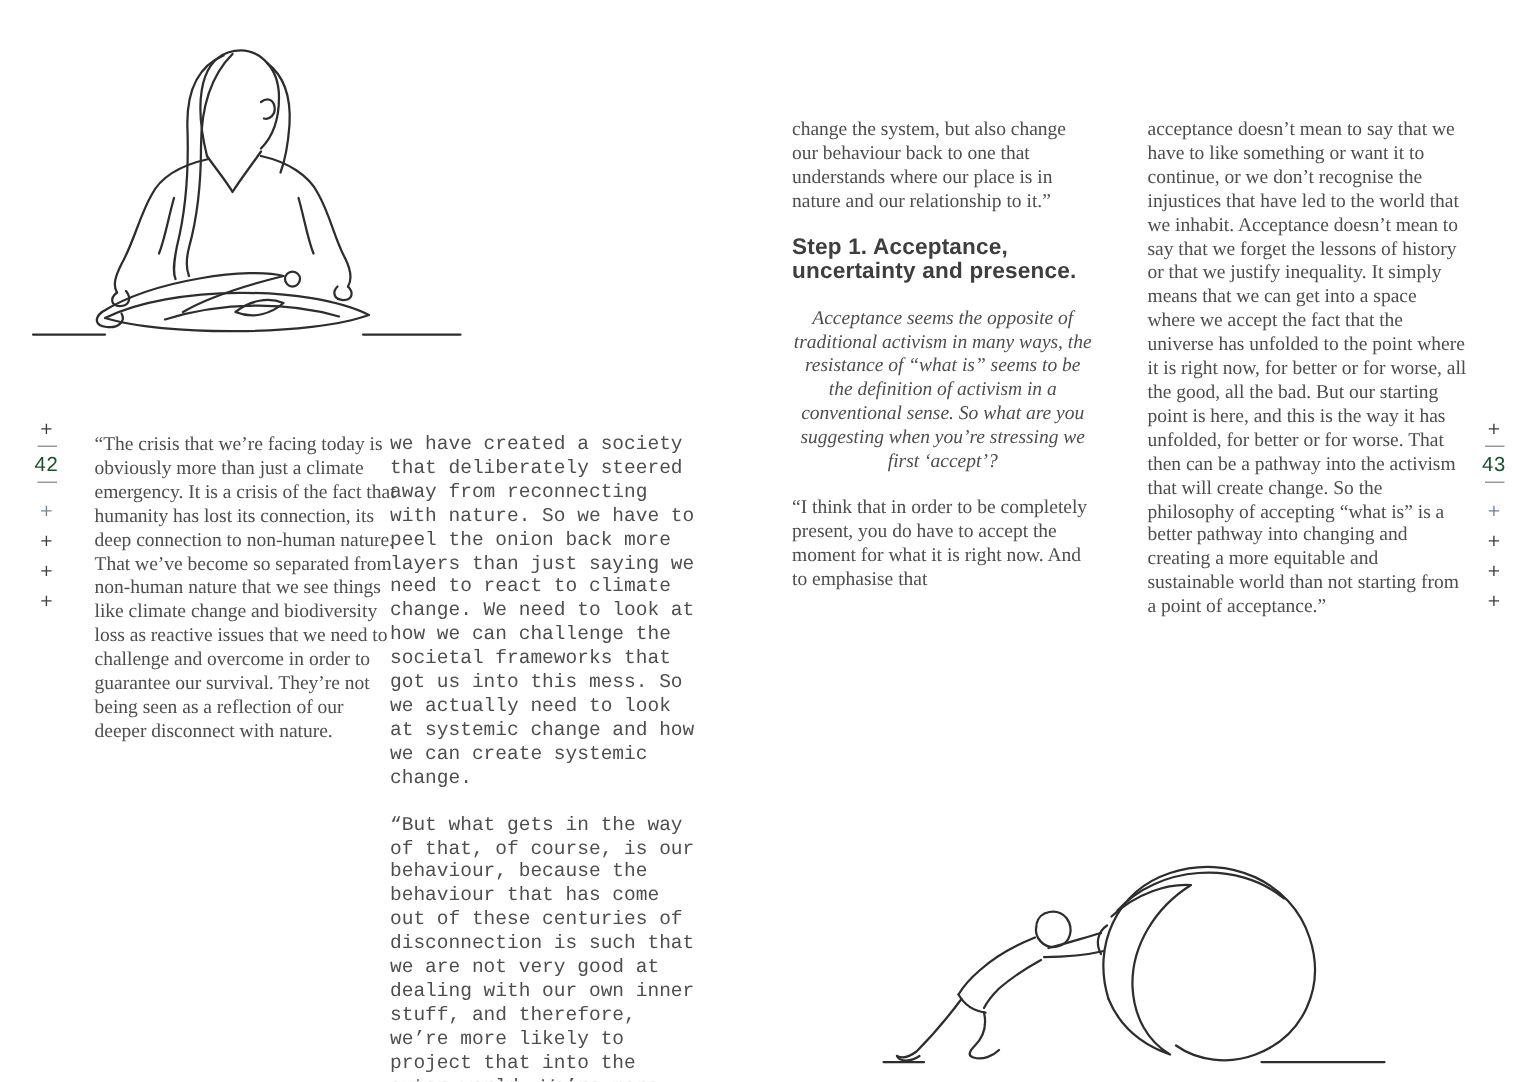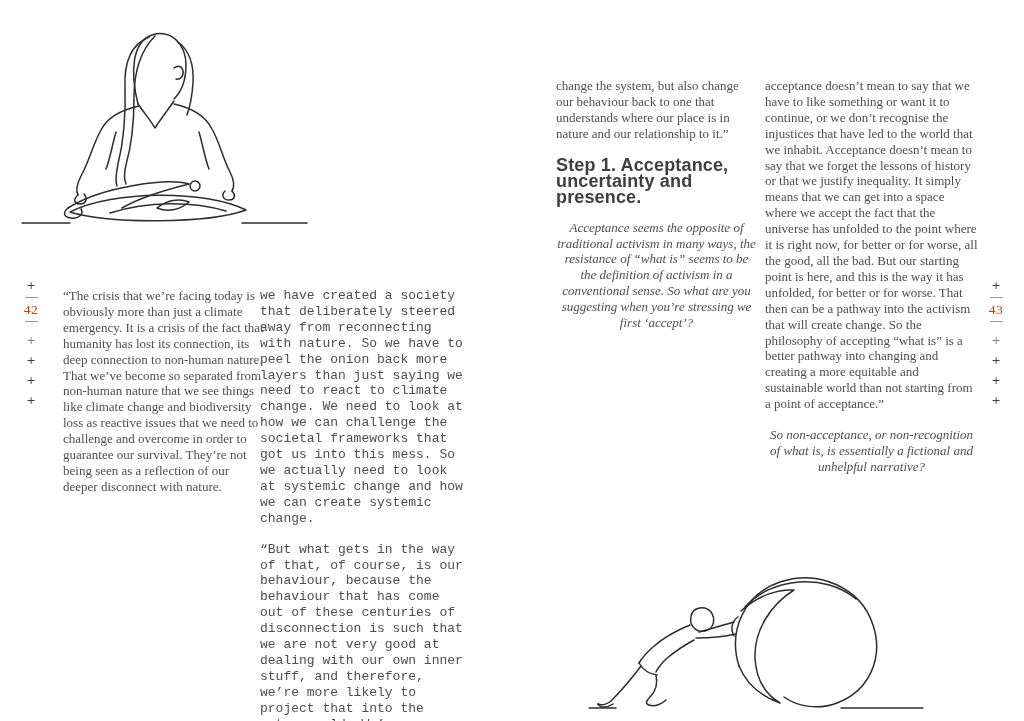--- a/index.html
+++ b/index.html
@@ -7,33 +7,33 @@
   .spread {
     position:relative; width:1024px; height:721px; background:#ffffff;
     font-family:"Liberation Serif", serif; color:#4e4e4e; overflow:hidden;
   }
   .col { position:absolute; font-size:13px; line-height:15.9px; text-align:left; }
   .col p { margin:0 0 15px 0; }
   .col p.normal { font-style:normal; }
   .col p.italic { font-style:italic;text-align:center; }
   .col p.heading {
     font-family:"Liberation Sans", sans-serif; font-weight:bold;
-    font-size:18px; line-height:16px; color:#3e3e3e; letter-spacing:0.15px;
+    font-size:15px; line-height:16px; color:#3e3e3e; letter-spacing:0.15px;
   }
   .illus { position:absolute; }
   .illus path, .illus circle { fill:none; stroke:#2d2d2d; stroke-width:1.5; stroke-linecap:round; stroke-linejoin:round; }
   .marginalia { position:absolute; width:24px; display:flex; flex-direction:column; align-items:center; }
   .plus { font-family:"DejaVu Sans", sans-serif; font-size:11px; line-height:11px; color:#3d3d3d; }
   .plus.spaced { margin-top:9px; }
   .plus.first-spaced { margin-top:13px; }
   .plus.accent { color:#6e8799; }
   .rule { width:13px; height:1px; background:#999999; }
   .rule.top { margin:6px 0 4px 0; }
   .rule.bottom { margin:4px 0 0 0; }
-  .pagenum { font-family:Liberation Serif, serif; font-size:13.5px; color:#c2410c; letter-spacing:0.5px; line-height:15px; }
+  .pagenum { font-family:Liberation Sans, sans-serif; font-size:13.5px; color:#14532d; letter-spacing:0.5px; line-height:15px; }
 </style>
 </head>
 <body>
 
 <div class="spread">
 
   <svg class="illus" style="left:18px; top:8px;" width="292" height="228" viewBox="0 0 292 228" aria-hidden="true">
     <path d="M4 215 H52"></path>
     <path d="M224 215 H289"></path>
 
@@ -77,28 +77,28 @@
   </div>
 
   <div class="col" style="left:63px; top:288px; width:202px;">
       <p class="normal">“The crisis that we’re facing today is obviously more than just a climate emergency. It is a crisis of the fact that humanity has lost its connection, its deep connection to non-human nature. That we’ve become so separated from non-human nature that we see things like climate change and biodiversity loss as reactive issues that we need to challenge and overcome in order to guarantee our survival. They’re not being seen as a reflection of our deeper disconnect with nature.</p>
     </div>
   <div class="col" style="left:260px; top:288px; width:206px;font-family:Liberation Mono, monospace;">
       <p class="normal">we have created a society that deliberately steered away from reconnecting with nature. So we have to peel the onion back more layers than just saying we need to react to climate change. We need to look at how we can challenge the societal frameworks that got us into this mess. So we actually need to look at systemic change and how we can create systemic change.</p>
       <p class="normal">“But what gets in the way of that, of course, is our behaviour, because the behaviour that has come out of these centuries of disconnection is such that we are not very good at dealing with our own inner stuff, and therefore, we’re more likely to project that into the outer world. We’re more likely to get bogged down in the politics of division and cognitive dissonance, rather than trying to find a common pathway forward where we can not only</p>
     </div>
 
-  <div class="col" style="left:556px; top:78px; width:201px;">
+  <div class="col" style="left:528px; top:78px; width:201px;">
       <p class="normal">change the system, but also change our behaviour back to one that understands where our place is in nature and our relationship to it.”</p>
       <p class="heading">Step 1. Acceptance, uncertainty and presence.</p>
       <p class="italic">Acceptance seems the opposite of traditional activism in many ways, the resistance of “what is” seems to be the definition of activism in a conventional sense. So what are you suggesting when you’re stressing we first ‘accept’?</p>
+      <p class="normal">“I think that in order to be completely present, you do have to accept the moment for what it is right now. And to emphasise that</p>
     </div>
   <div class="col" style="left:765px; top:78px; width:213px;">
       <p class="normal">acceptance doesn’t mean to say that we have to like something or want it to continue, or we don’t recognise the injustices that have led to the world that we inhabit. Acceptance doesn’t mean to say that we forget the lessons of history or that we justify inequality. It simply means that we can get into a space where we accept the fact that the universe has unfolded to the point where it is right now, for better or for worse, all the good, all the bad. But our starting point is here, and this is the way it has unfolded, for better or for worse. That then can be a pathway into the activism that will create change. So the philosophy of accepting “what is” is a better pathway into changing and creating a more equitable and sustainable world than not starting from a point of acceptance.”</p>
-      <p class="italic">So non-acceptance, or non-recognition of what is, is essentially a fictional and unhelpful narrative?</p>
     </div>
 
   <div class="marginalia" style="left:984px; top:280px;">
     <span class="plus">+</span>
     <span class="rule top"></span>
     <span class="pagenum">43</span>
     <span class="rule bottom"></span>
     <span class="plus accent first-spaced">+</span>
     <span class="plus spaced">+</span>
     <span class="plus spaced">+</span>

